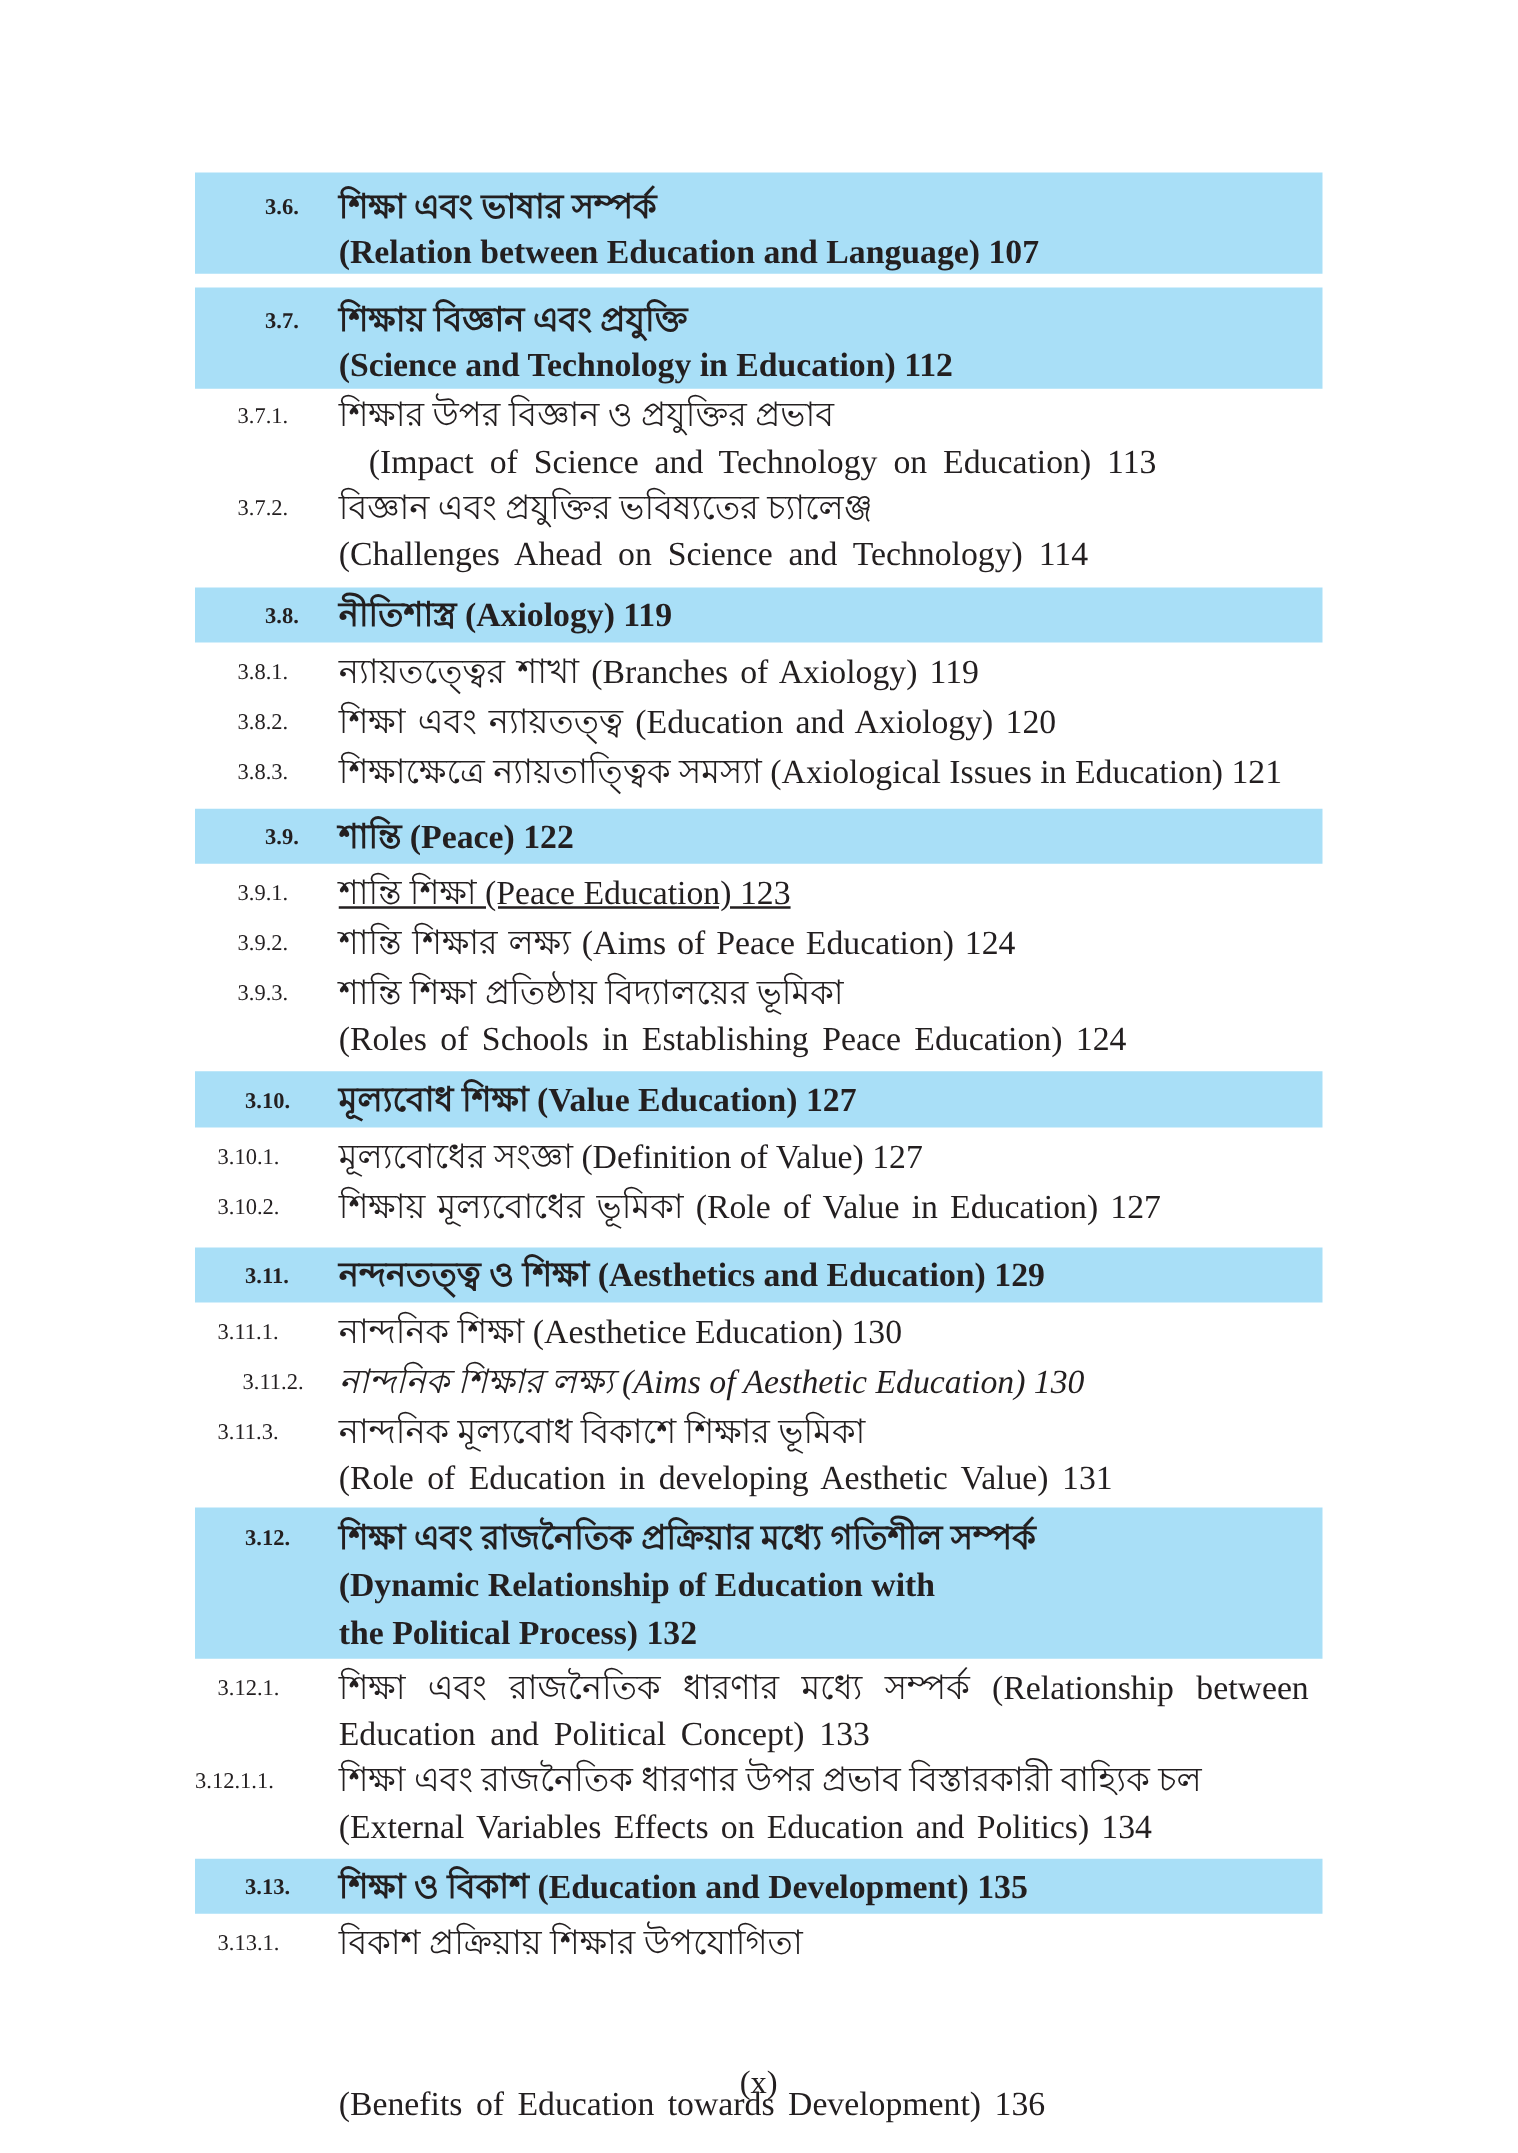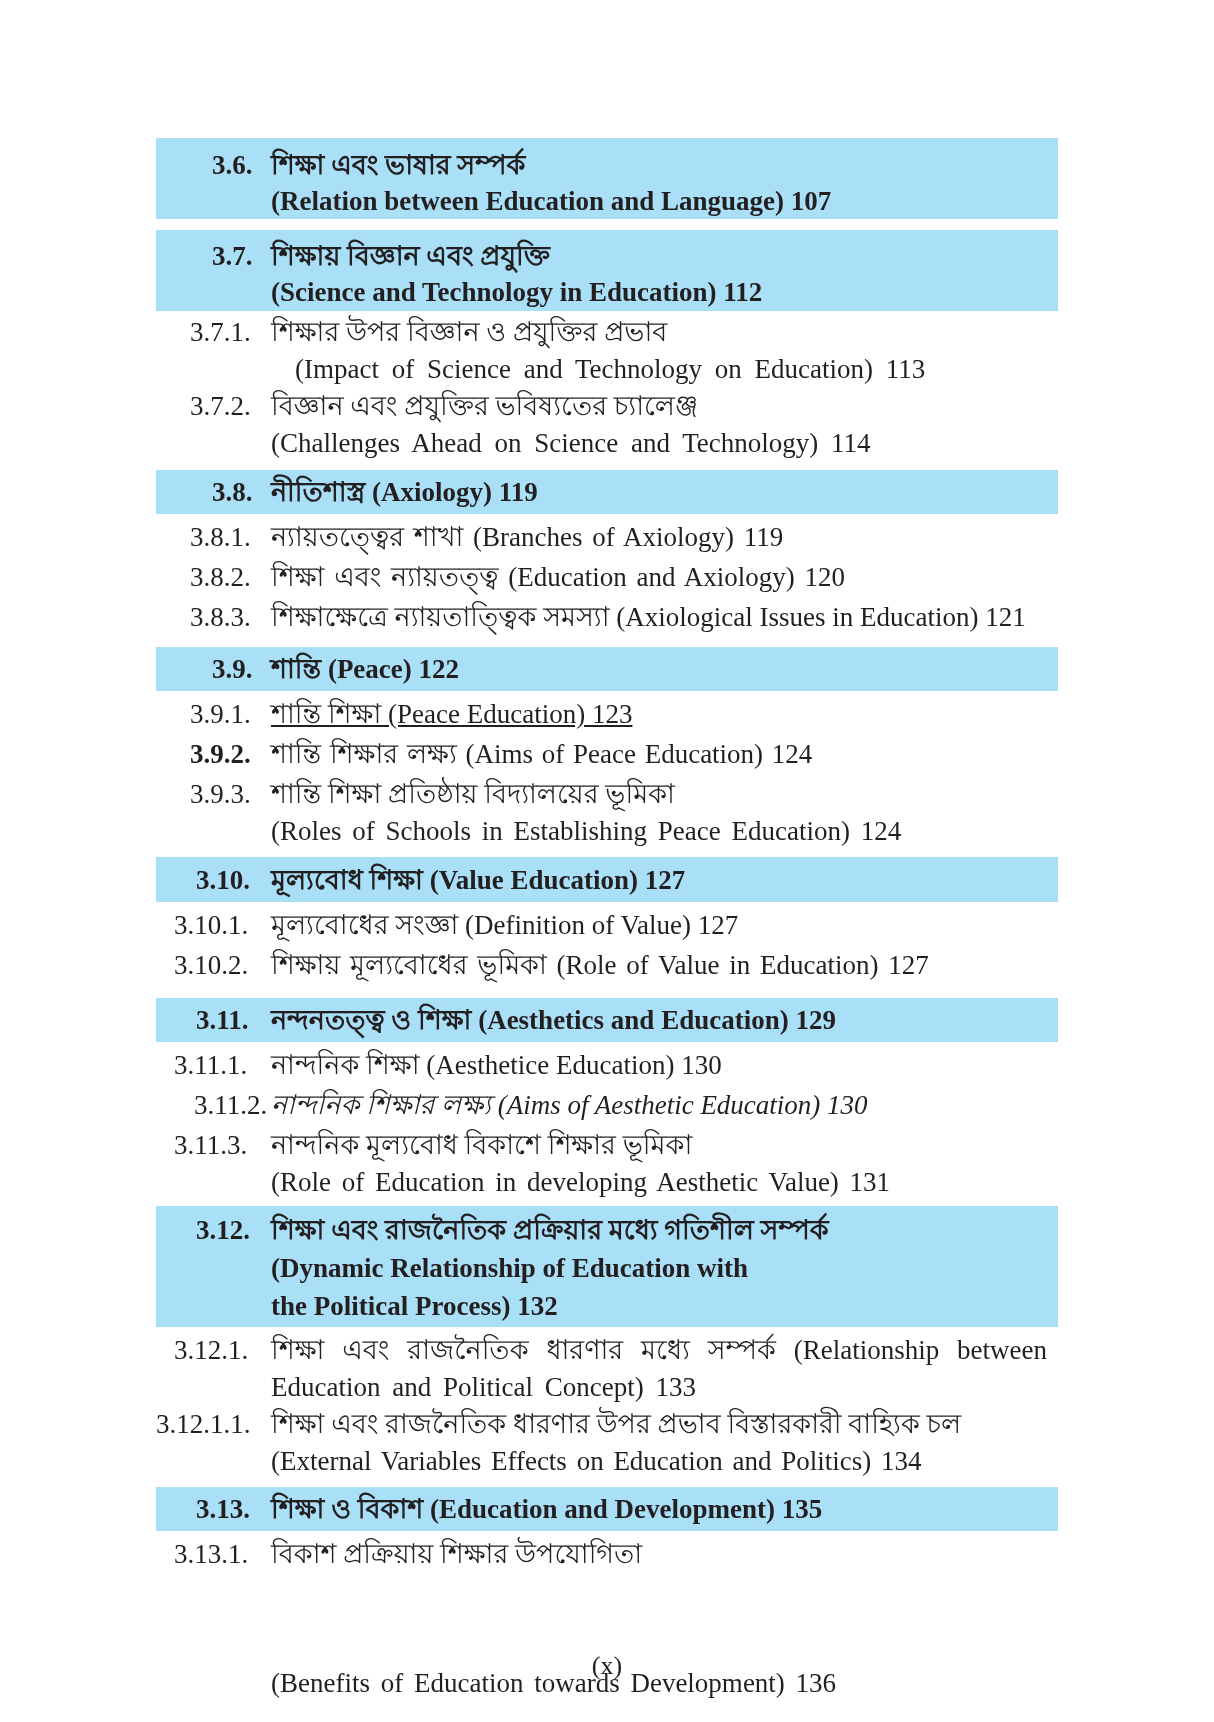--- a/index.html
+++ b/index.html
@@ -10,21 +10,21 @@
   }
   .band {
     position: absolute; left: 156px; width: 902px;
     background: #a9dff7;
   }
   .line {
     position: absolute; white-space: nowrap;
     font-size: 27px; line-height: 36px;
   }
   .head { font-weight: bold; font-size: 27px; }
-  .num { position: absolute; white-space: nowrap; font-size: 27px; line-height: 36px; }
+  .num { position: absolute; white-space: nowrap; font-size: 18px; line-height: 36px; }
   .num.bold { font-weight: bold; }
   .pg { position: absolute; left: 0; width: 1214px; text-align: center; top: 1648px; font-size: 26px; line-height: 36px; }
   .justify { text-align: justify; text-align-last: justify; }
 </style>
 </head>
 <body>
 
 <div class="band" style="top:138px;height:81px;"></div>
 <div class="num bold" style="left:212px;top:147px;">3.6.</div>
 <div class="line head" style="left:271px;top:147px;">শিক্ষা এবং ভাষার সম্পর্ক</div>
@@ -52,21 +52,21 @@
 <div class="line" style="left:271px;top:559px;word-spacing:3px;">শিক্ষা এবং ন্যায়তত্ত্ব (Education and Axiology) 120</div>
 <div class="num" style="left:190px;top:599px;">3.8.3.</div>
 <div class="line" style="left:271px;top:599px;">শিক্ষাক্ষেত্রে ন্যায়তাত্ত্বিক সমস্যা (Axiological Issues in Education) 121</div>
 
 <div class="band" style="top:647px;height:44px;"></div>
 <div class="num bold" style="left:212px;top:651px;">3.9.</div>
 <div class="line head" style="left:271px;top:651px;">শান্তি (Peace) 122</div>
 
 <div class="num" style="left:190px;top:696px;">3.9.1.</div>
 <div class="line" style="left:271px;top:696px;text-decoration:underline;">শান্তি শিক্ষা (Peace Education) 123</div>
-<div class="num" style="left:190px;top:736px;font-weight:bold;">3.9.2.</div>
+<div class="num" style="left:190px;top:736px;">3.9.2.</div>
 <div class="line" style="left:271px;top:736px;word-spacing:2px;">শান্তি শিক্ষার লক্ষ্য (Aims of Peace Education) 124</div>
 <div class="num" style="left:190px;top:776px;">3.9.3.</div>
 <div class="line" style="left:271px;top:776px;">শান্তি শিক্ষা প্রতিষ্ঠায় বিদ্যালয়ের ভূমিকা</div>
 <div class="line" style="left:271px;top:813px;word-spacing:4px;">(Roles of Schools in Establishing Peace Education) 124</div>
 
 <div class="band" style="top:857px;height:45px;"></div>
 <div class="num bold" style="left:196px;top:862px;">3.10.</div>
 <div class="line head" style="left:271px;top:862px;">মূল্যবোধ শিক্ষা (Value Education) 127</div>
 
 <div class="num" style="left:174px;top:907px;">3.10.1.</div>

